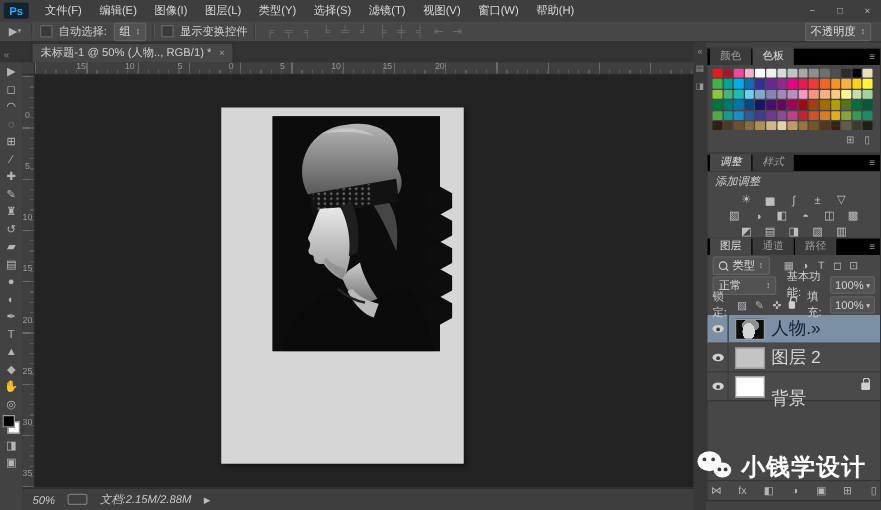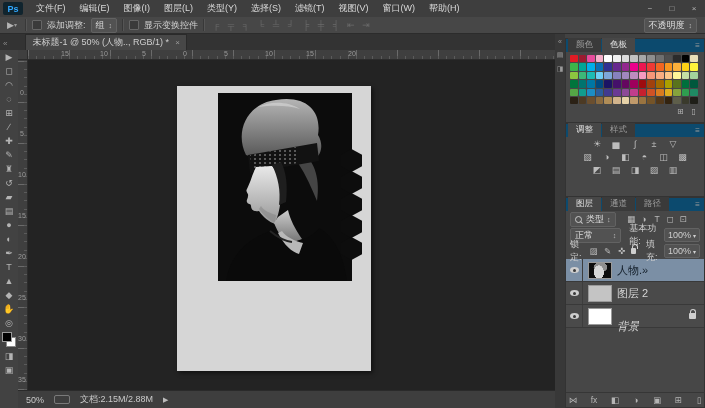--- a/index.html
+++ b/index.html
@@ -49,28 +49,28 @@
     background-size:3px 100%,9px 100%;background-position:right top,right top;background-repeat:no-repeat;}
   .vnum{position:absolute;left:0;width:8px;font-size:7px;line-height:6px;color:#9a9a9a;text-align:center;word-break:break-all;}
   .canvas{position:absolute;left:28px;top:60px;width:527px;height:330px;background:#232323;overflow:hidden;}
   .page{position:absolute;left:149px;top:26px;width:194px;height:285px;background:#d6d6d6;box-shadow:2px 2px 4px rgba(0,0,0,.5);}
   .photo{position:absolute;left:41px;top:7px;width:134px;height:188px;background:#0c0c0c;}
   .hexcol{position:absolute;left:164px;top:64px;width:21px;}
   .hex{width:21px;height:23px;background:#0d0d0d;margin-top:-1px;
        clip-path:polygon(50% 0,100% 25%,100% 75%,50% 100%,0 75%,0 25%);}
   
   .statusbar{position:absolute;left:18px;top:390px;width:537px;height:18px;background:#3e3e3e;border-top:1px solid #2a2a2a;
-             display:flex;align-items:center;gap:10px;box-sizing:border-box;padding-left:8px;color:#c9c9c9;}
+             display:flex;align-items:center;gap:10px;box-sizing:border-box;padding-left:8px;color:#c9c9c9;font-style:italic;}
   .pill{width:14px;height:7px;border:1px solid #7a7a7a;border-radius:2px;}
   .stat-arrow{font-size:7px;color:#bbb;}
   
   .dockstrip{position:absolute;left:555px;top:34px;width:10px;height:374px;background:#383838;display:flex;flex-direction:column;align-items:center;gap:6px;padding-top:4px;box-sizing:border-box;color:#9a9a9a;font-size:7px;}
   .panels{position:absolute;left:565px;top:34px;width:140px;height:374px;background:#424242;}
   .panel{position:absolute;left:0;width:140px;background:#474747;border:1px solid #333;box-sizing:border-box;}
-  .ptabs{height:13px;background:#0c4a6e;display:flex;align-items:flex-end;padding-left:2px;gap:1px;text-align:right;}
+  .ptabs{height:13px;background:#000000;display:flex;align-items:flex-end;padding-left:2px;gap:1px;text-align:right;}
   .ptab{padding:1px 8px;font-size:8.5px;color:#9c9c9c;background:#3a3a3a;}
   .ptab.act{background:#474747;color:#e2e2e2;}
   .pmenu{margin-left:auto;color:#9a9a9a;font-size:8px;padding:0 4px 2px 0;}
   .sw-grid{display:flex;flex-wrap:wrap;gap:1px;padding:3px 3px 2px 4px;}
   .swatch{width:7.6px;height:7.4px;display:inline-block;border-radius:1px;}
   .panel-foot{display:flex;justify-content:flex-end;gap:8px;padding:1px 8px 2px 0;color:#b0b0b0;font-size:8px;}
   .adj-label{padding:2px 0 1px 6px;color:#cfcfcf;}
   .adj-row{display:flex;justify-content:center;gap:6px;padding:1px 0;}
   .adj-icon{width:13px;height:11px;display:flex;align-items:center;justify-content:center;color:#bdbdbd;font-size:9px;}
   .lrow{display:flex;align-items:center;gap:4px;padding:0 4px;height:16px;color:#cfcfcf;}
@@ -85,22 +85,22 @@
   .eyebox{width:16px;display:flex;align-items:center;justify-content:center;border-right:1px solid #3d3d3d;align-self:stretch;}
   .eye{width:9px;height:6px;border-radius:50%;background:#cfcfcf;position:relative;display:inline-block;}
   .eye::after{content:"";position:absolute;left:3px;top:1.5px;width:3px;height:3px;border-radius:50%;background:#3a3a3a;}
   .thumb{width:24px;height:17px;margin:0 5px;border:1px solid #9a9a9a;box-sizing:border-box;position:relative;overflow:hidden;}
   .t-portrait{background:#0d0d0d;background-image:radial-gradient(ellipse 5px 7px at 45% 62%,#d6d6d6 97%,transparent),radial-gradient(ellipse 7px 5px at 52% 28%,#8f8f8f 97%,transparent);}
   .t-polygons{background:#e2e2e2;}
   .pg{position:absolute;left:3px;top:2px;width:10px;height:12px;background:#111;clip-path:polygon(50% 0,100% 25%,100% 75%,50% 100%,0 75%,0 25%);}
   .pg2{position:absolute;left:9px;top:7px;width:8px;height:9px;background:#111;clip-path:polygon(50% 0,100% 25%,100% 75%,50% 100%,0 75%,0 25%);}
   .t-gray{background:#c4c4c4;}
   .t-white{background:#ffffff;}
-  .lname{font-size:11px;white-space:nowrap;overflow:hidden;}
-  .lname.ital{font-style:italic;margin-top:20px;}
+  .lname{font-size:14px;white-space:nowrap;overflow:hidden;}
+  .lname.ital{margin-top:20px;}
   .minilock{width:7px;height:6px;background:#cfcfcf;border-radius:1px;position:relative;margin-left:auto;margin-right:8px;}
   .minilock::before{content:"";position:absolute;top:-4px;left:1px;width:4px;height:4px;border:1px solid #cfcfcf;border-bottom:none;border-radius:3px 3px 0 0;}
   .lfoot{position:absolute;left:0;bottom:2px;width:140px;display:flex;justify-content:center;gap:9px;color:#b5b5b5;font-size:8.5px;border-top:1px solid #363636;padding-top:2px;}
   .lfoot span{width:12px;text-align:center;}
   
   .watermark{position:absolute;left:558px;top:356px;width:147px;height:36px;display:flex;align-items:center;gap:5px;z-index:20;}
   .wxicon{position:relative;width:30px;height:26px;}
   .wx-big{position:absolute;left:0;top:0;width:19px;height:16px;background:#fff;border-radius:50%;}
   .wx-big::before,.wx-big::after{content:"";position:absolute;top:5px;width:3px;height:3px;border-radius:50%;background:#3c3c3c;}
   .wx-big::before{left:4px;} .wx-big::after{left:11px;}
@@ -135,21 +135,21 @@
       </div>
   </div>
 
   <div class="optionsbar">
     <span class="tool">
         <span>▶</span>
         <span style="font-size:6px;color:#999;">▾</span>
       </span>
     <span class="vsep"></span>
     <span class="cbox"></span>
-    <span class="optlabel">添加调整:</span>
+    <span class="optlabel">自动选择:</span>
     <span class="dd">
         <span>组</span>
         <span class="arr">↕</span>
       </span>
     <span class="vsep"></span>
     <span class="cbox"></span>
     <span class="optlabel">显示变换控件</span>
     <span class="vsep"></span>
     <span class="alicons" id="align-icons">
         <span>╒</span>
@@ -393,26 +393,27 @@
           <span class="swatch" title="#5e5e4a" style="background: rgb(94, 94, 74);"></span>
           <span class="swatch" title="#3a3a2c" style="background: rgb(58, 58, 44);"></span>
           <span class="swatch" title="#1e1e18" style="background: rgb(30, 30, 24);"></span>
         </div>
       <div class="panel-foot" id="swatch-foot">
           <span>⊞</span>
           <span>▯</span>
         </div>
     </div>
 
-    <div class="panel" style="top:89px;height:74px;">
+    <div class="panel" style="top:89px;height:74px;font-style:italic;">
       <div class="ptabs">
         <span class="ptab act">调整</span>
         <span class="ptab">样式</span>
         <span class="pmenu">≡</span>
       </div>
+      <div class="adj-label">添加调整</div>
       <div id="adj-rows">
           <div class="adj-row">
             <span class="adj-icon">☀</span>
             <span class="adj-icon">▅</span>
             <span class="adj-icon">∫</span>
             <span class="adj-icon">±</span>
             <span class="adj-icon">▽</span>
           </div>
           <div class="adj-row">
             <span class="adj-icon">▧</span>
@@ -425,21 +426,21 @@
           <div class="adj-row">
             <span class="adj-icon">◩</span>
             <span class="adj-icon">▤</span>
             <span class="adj-icon">◨</span>
             <span class="adj-icon">▨</span>
             <span class="adj-icon">▥</span>
           </div>
         </div>
     </div>
 
-    <div class="panel" style="top:163px;height:211px;">
+    <div class="panel" style="top:156px;height:211px;">
       <div class="ptabs">
         <span class="ptab act">图层</span>
         <span class="ptab">通道</span>
         <span class="ptab">路径</span>
         <span class="pmenu">≡</span>
       </div>
       <div class="lrow">
         <span class="dd" style="gap:3px;">
             <span class="mag"></span>
             <span>类型</span>
@@ -507,14 +508,21 @@
           <span>fx</span>
           <span>◧</span>
           <span>◑</span>
           <span>▣</span>
           <span>⊞</span>
           <span>▯</span>
         </div>
     </div>
   </div>
 
+  <div class="watermark">
+    <span class="wxicon">
+      <span class="wx-big"></span>
+        <span class="wx-small"></span>
+    </span>
+    <span class="wmtext">小钱学设计</span>
+  </div>
 
 </div>
 
 </body></html>

